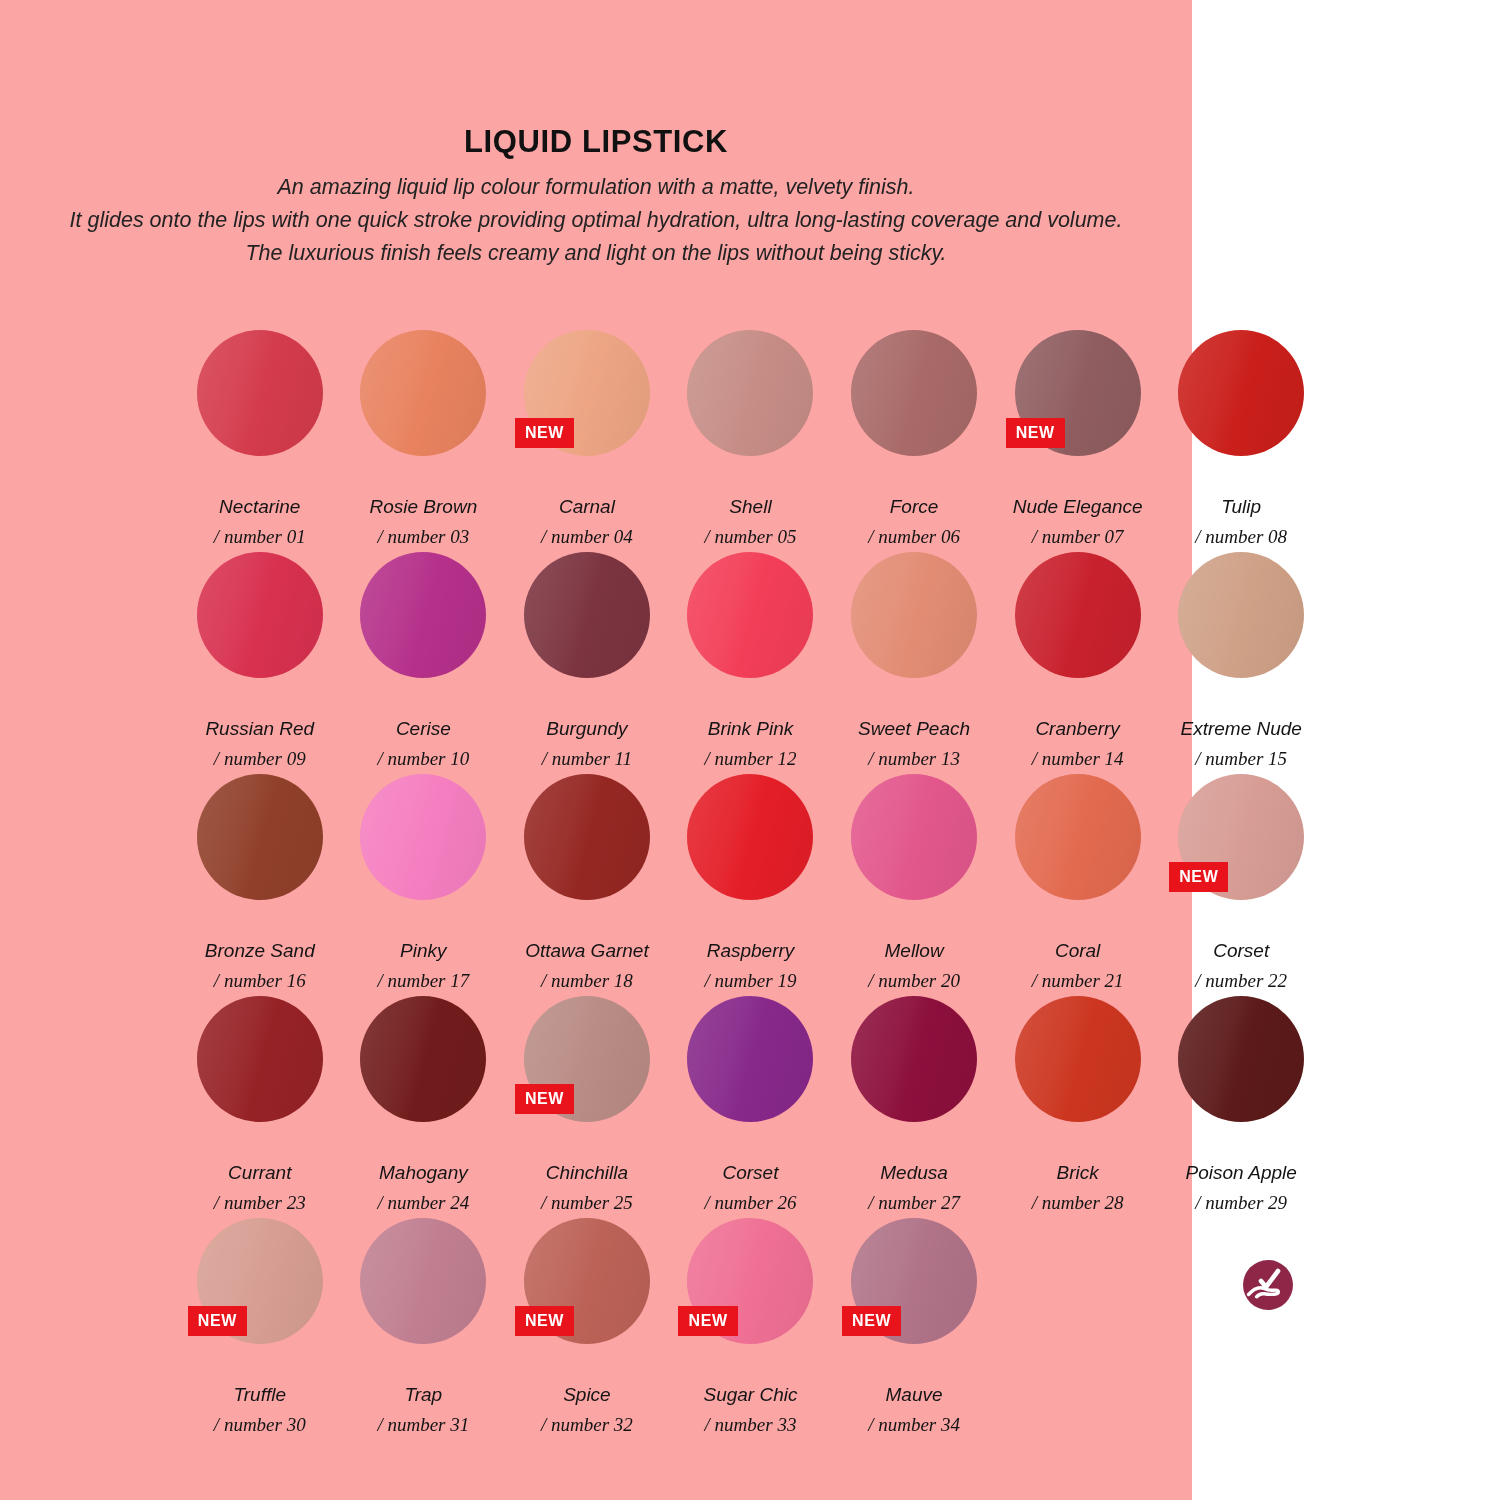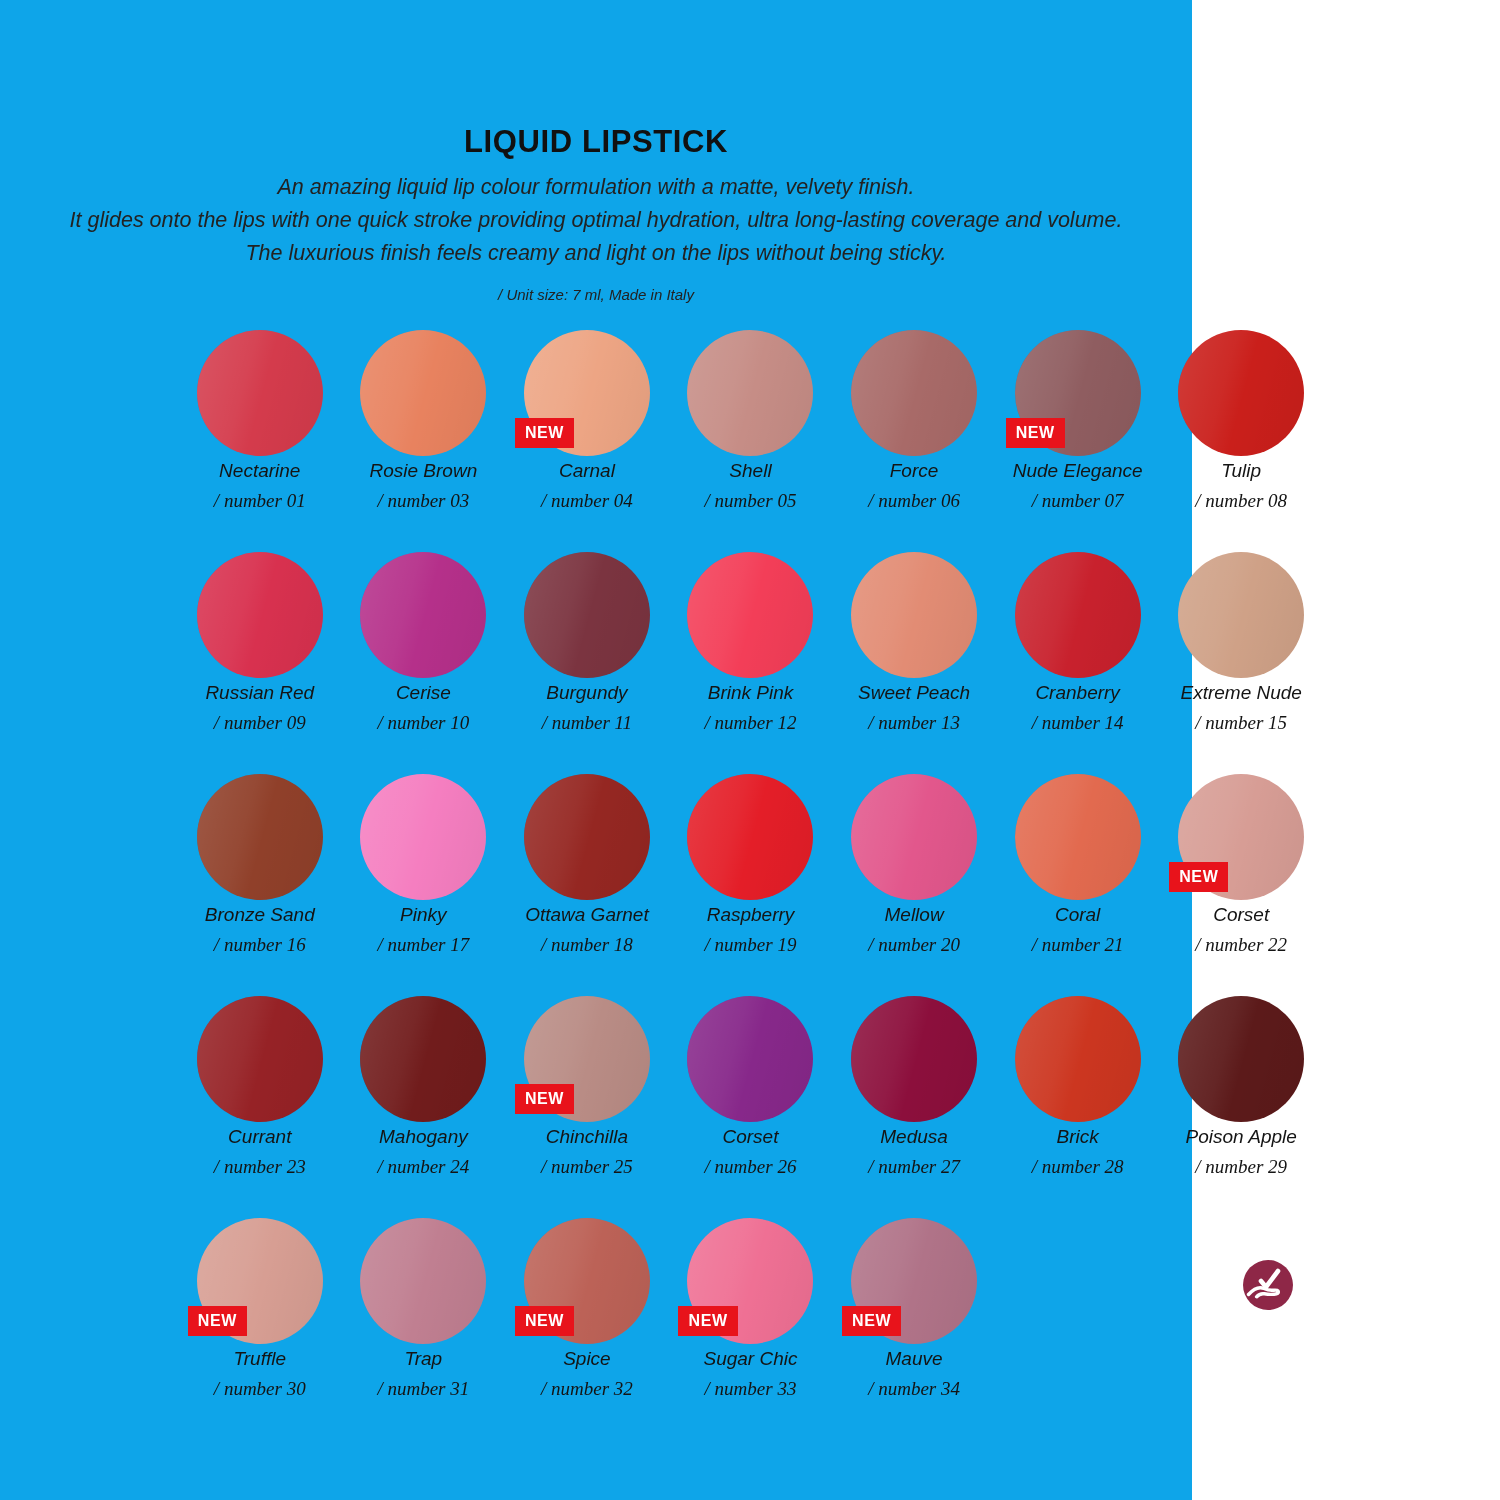--- a/index.html
+++ b/index.html
@@ -12,21 +12,21 @@
     height: 1500px;
     font-family: "Liberation Sans", sans-serif;
     color: #1a1a1a;
     overflow: hidden;
   }
 
   .page {
     position: relative;
     width: 1192px;
     height: 1500px;
-    background: #0ea5e9;
+    background: #fca5a5;
     box-sizing: border-box;
   }
 
   
   .header {
     padding-top: 126px;
     text-align: center;
   }
   .product-title {
     font-family: "Liberation Sans", sans-serif;
@@ -64,20 +64,21 @@
     display: grid;
     grid-template-columns: repeat(7, 1fr);
     row-gap: 4px;
   }
   .cell {
     position: relative;
     height: 218px;
     display: flex;
     flex-direction: column;
     align-items: center;
+    gap: 36px;
   }
   .swatch-wrap {
     position: relative;
     width: 126px;
     height: 126px;
   }
   .swatch {
     width: 126px;
     height: 126px;
     border-radius: 50%;
@@ -137,21 +138,20 @@
 
   <div class="header">
     <h1 class="product-title">LIQUID LIPSTICK</h1>
 
     <div class="desc-lines">
       <p class="desc-line">An amazing liquid lip colour formulation with a matte, velvety finish.</p>
       <p class="desc-line">It glides onto the lips with one quick stroke providing optimal hydration, ultra long-lasting coverage and volume.</p>
       <p class="desc-line">The luxurious finish feels creamy and light on the lips without being sticky.</p>
     </div>
 
-    <div class="unit-size">/ Unit size: 7 ml, Made in Italy</div>
   </div>
 
   <div class="grid">
       <div class="cell">
         <div class="swatch-wrap">
           <div class="swatch" style="background: rgb(212, 59, 76);"></div>
         </div>
         <div class="labels">
           <span class="shade-name">Nectarine</span>
           <span class="shade-number">/ number 01</span>

